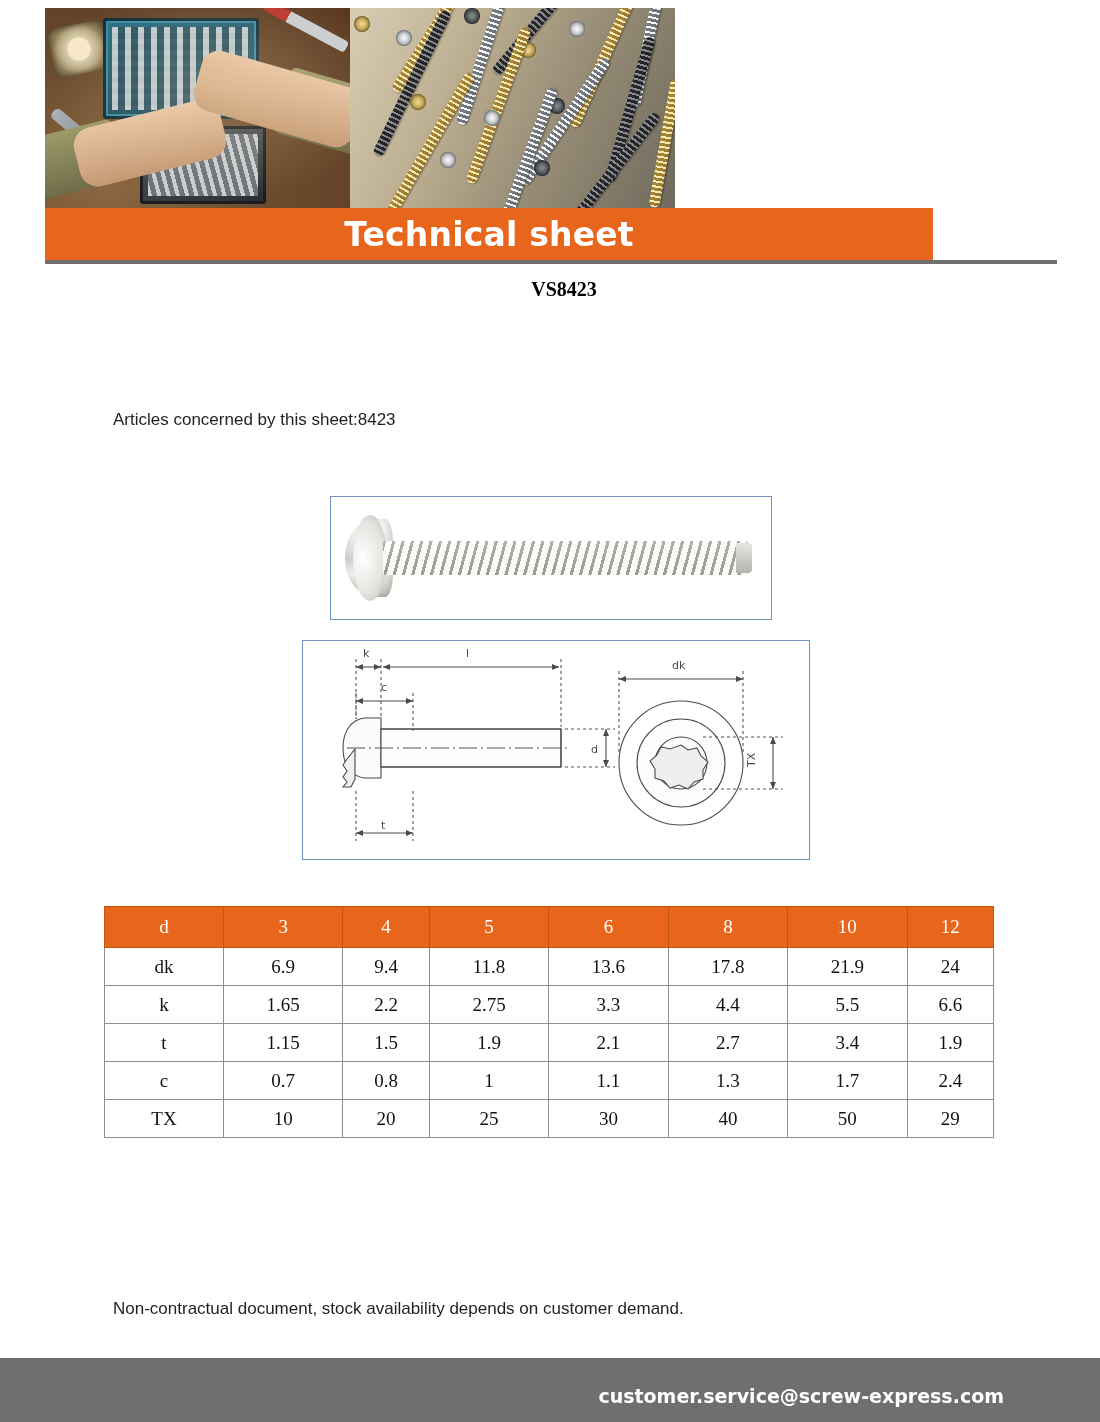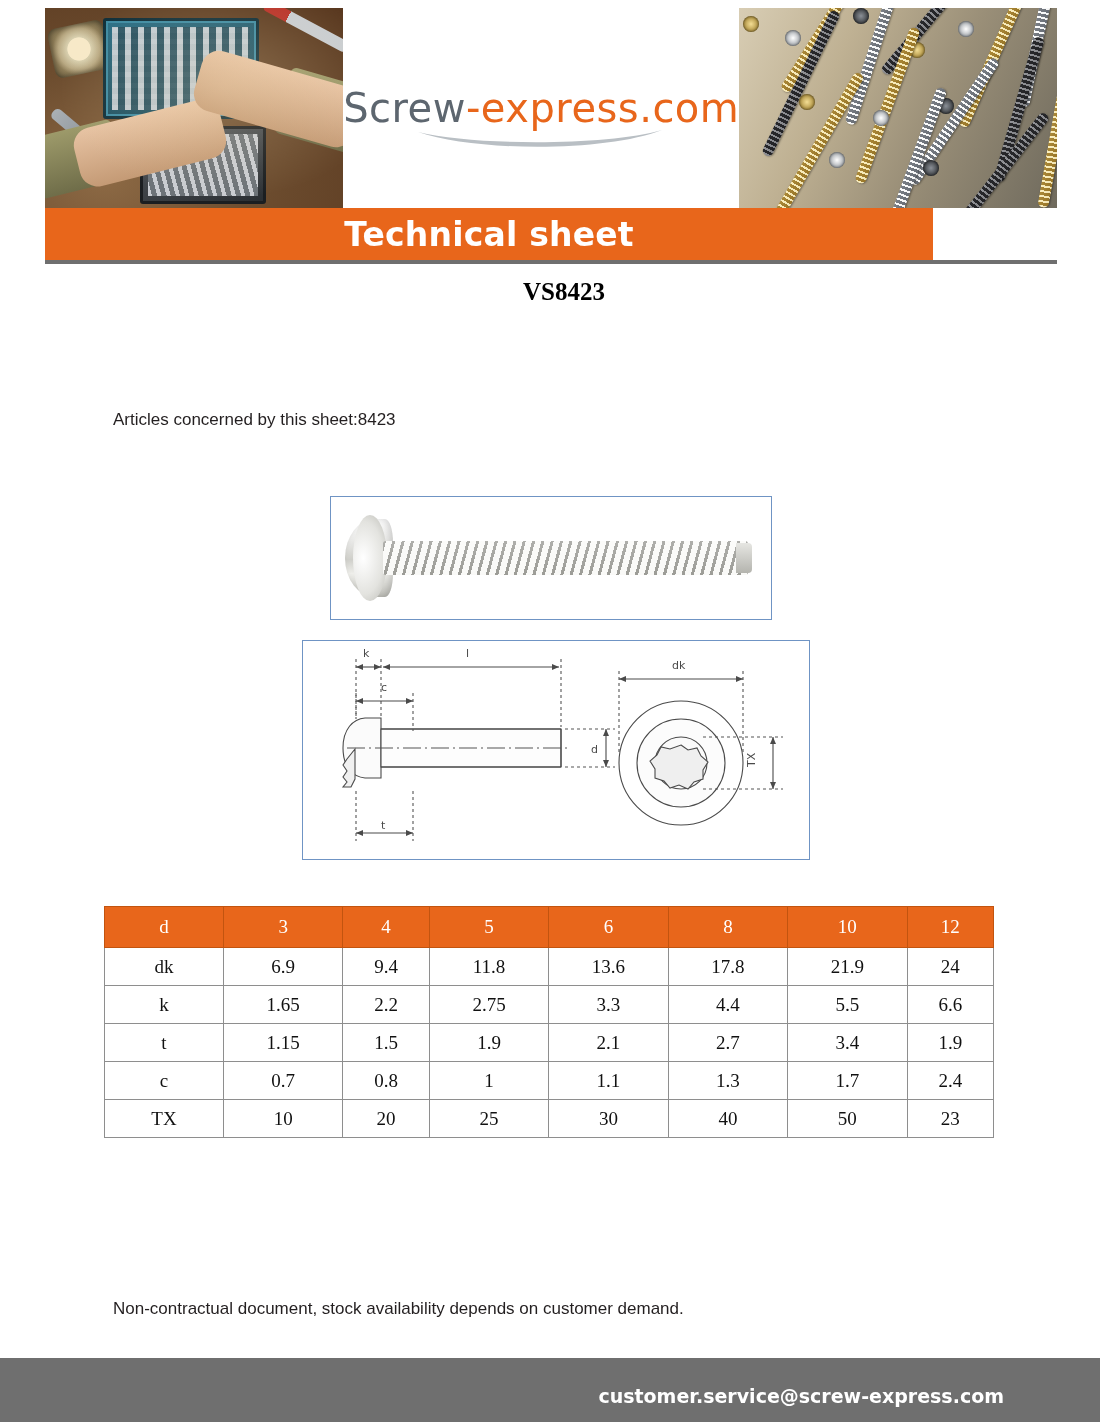--- a/index.html
+++ b/index.html
@@ -209,21 +209,21 @@
   }
 
   
   .ref-code {
     position: absolute;
     left: 0; right: 0;
     top: 278px;
     text-align: center;
     font-family: "Liberation Serif", serif;
     font-weight: bold;
-    font-size: 25px;
+    font-size: 20px;
     color: #000000;
     padding-left: 28px;
   }
   .product-title {
     position: absolute;
     left: 0; right: 0;
     top: 334px;
     text-align: center;
     font-size: 20px;
     color: #231f20;
@@ -357,28 +357,20 @@
       <div class="wb-tray2"></div>
       <div class="wb-tool"></div>
       <div class="wb-wrench"></div>
       <div class="wb-sleeve1"></div>
       <div class="wb-arm1"></div>
       <div class="wb-sleeve2"></div>
       <div class="wb-arm2"></div>
       <div class="wb-glow"></div>
     </div>
 
-    <div class="header-logo">
-      <div class="logo-text">
-        <span>Screw</span><span class="orange">-express.com</span>
-      </div>
-      <svg class="logo-swoosh" viewBox="0 0 250 26">
-        <path d="M2 6 C 60 26, 190 26, 246 4 C 190 20, 60 20, 2 6 Z" fill="#b9bfc4"></path>
-      </svg>
-    </div>
 
     <div class="header-photo right">
       <div class="photo-right-bg">
         <div class="screw s-gold" style="left:10px;  top:14px;  width:150px; transform:rotate(-58deg);"></div>
         <div class="s-head" style="left:4px;   top:8px;   background:radial-gradient(circle,#f3dd94,#8c6c18);"></div>
         <div class="screw s-silver" style="left:52px;  top:30px;  width:170px; transform:rotate(-72deg);"></div>
         <div class="s-head" style="left:46px;  top:22px;  background:radial-gradient(circle,#ffffff,#7c838a);"></div>
         <div class="screw s-dark" style="left:120px; top:6px;   width:140px; transform:rotate(-50deg);"></div>
         <div class="s-head" style="left:114px; top:0px;   background:radial-gradient(circle,#8b9097,#17191b);"></div>
         <div class="screw s-gold" style="left:176px; top:40px;  width:160px; transform:rotate(-66deg);"></div>
@@ -546,21 +538,21 @@
         <td>2.4</td>
       </tr>
       <tr>
         <td>TX</td>
         <td>10</td>
         <td>20</td>
         <td>25</td>
         <td>30</td>
         <td>40</td>
         <td>50</td>
-        <td>23</td>
+        <td>29</td>
       </tr>
     </tbody>
   </table>
 
   <div class="footnote">Non-contractual document, stock availability depends on customer demand.</div>
 
   <div class="footer-bar"></div>
   <div class="footer-email">customer.service@screw-express.com</div>
 
 </div>

